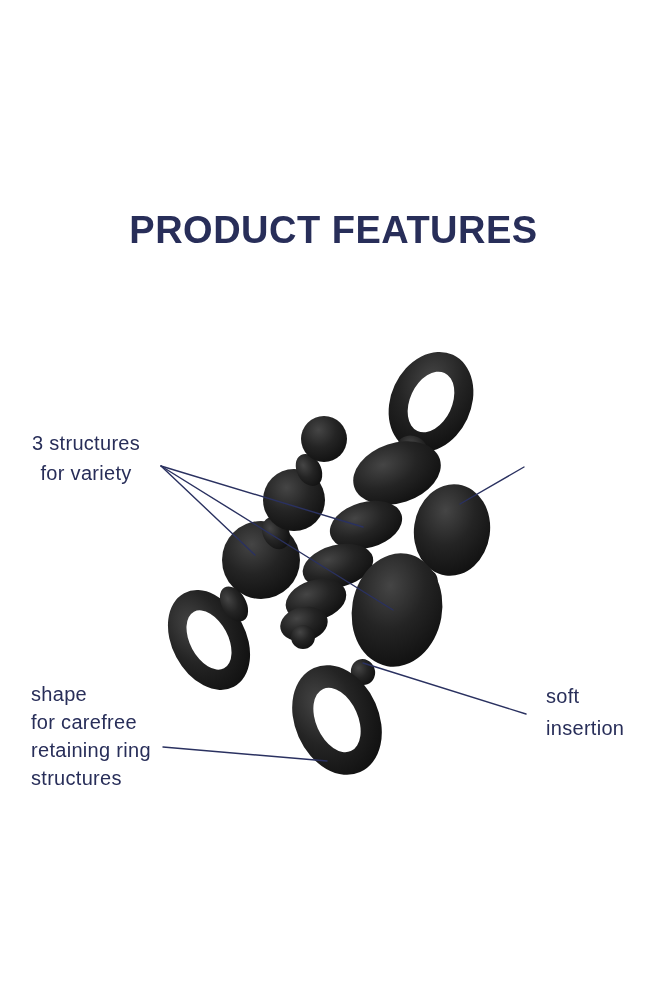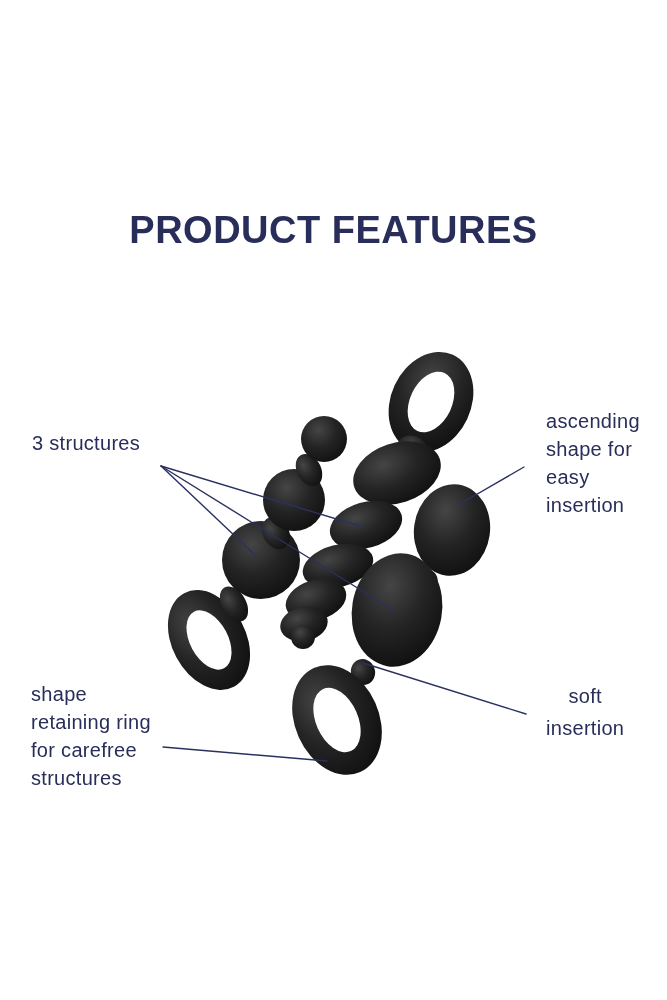--- a/index.html
+++ b/index.html
@@ -24,21 +24,21 @@
   .annotation {
     position: absolute;
     color: #282e59;
     font-size: 20px;
     letter-spacing: 0.3px;
     white-space: nowrap;
   }
   .ann-structures { left: 32px;  top: 395px; line-height: 30px; text-align: center; }
   .ann-ascending  { left: 546px; top: 374px; line-height: 28px; }
   .ann-ring       { left: 31px;  top: 647px; line-height: 28px; }
-  .ann-silicone   { left: 546px; top: 647px; line-height: 32px; text-align: center; }
+  .ann-silicone   { left: 546px; top: 647px; line-height: 32px; }
   svg.figure { position: absolute; inset: 0; }
 </style>
 </head>
 <body>
 
 <div class="stage">
 
   <h1 class="page-title">PRODUCT FEATURES</h1>
 
   <svg class="figure" width="667" height="1000" viewBox="0 0 667 1000">
@@ -90,33 +90,28 @@
       <line x1="161" y1="433" x2="255" y2="522"></line>
       <line x1="161" y1="433" x2="393" y2="577"></line>
       <line x1="524" y1="434" x2="460" y2="471"></line>
       <line x1="363" y1="630" x2="526" y2="681"></line>
       <line x1="163" y1="714" x2="327" y2="728"></line>
     </g>
   </svg>
 
   <div class="annotation ann-structures">
     <div>3 structures</div>
+    <div>for variety</div>
   </div>
 
-  <div class="annotation ann-ascending">
-    <div>ascending</div>
-    <div>shape for</div>
-    <div>easy</div>
-    <div>insertion</div>
-  </div>
 
   <div class="annotation ann-ring">
     <div>shape</div>
+    <div>for carefree</div>
     <div>retaining ring</div>
-    <div>for carefree</div>
     <div>structures</div>
   </div>
 
   <div class="annotation ann-silicone">
     <div>soft</div>
     <div>insertion</div>
   </div>
 
 </div>
 

